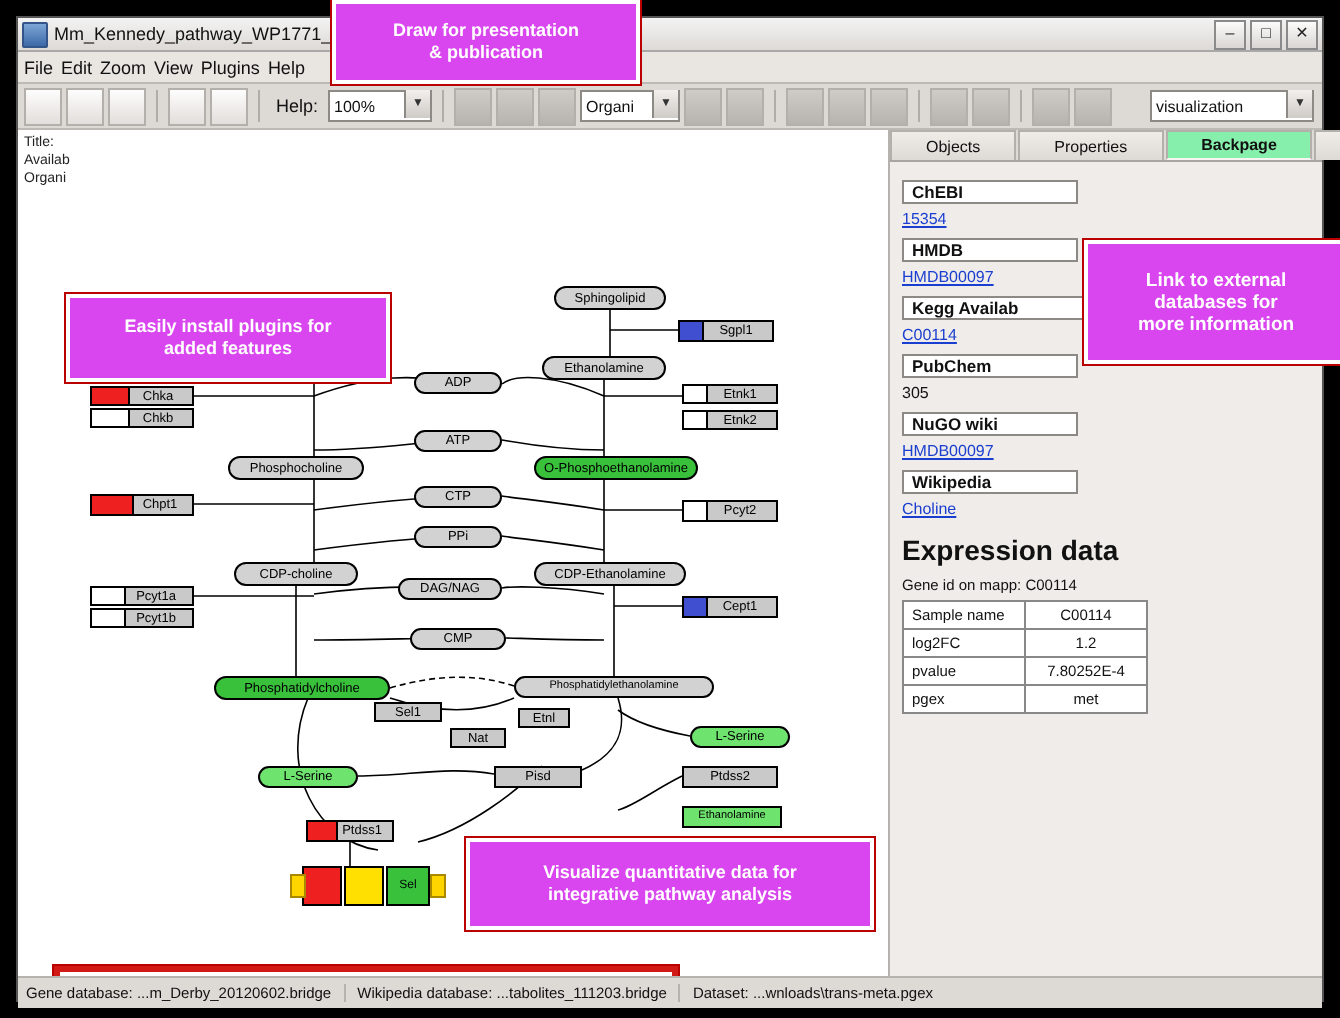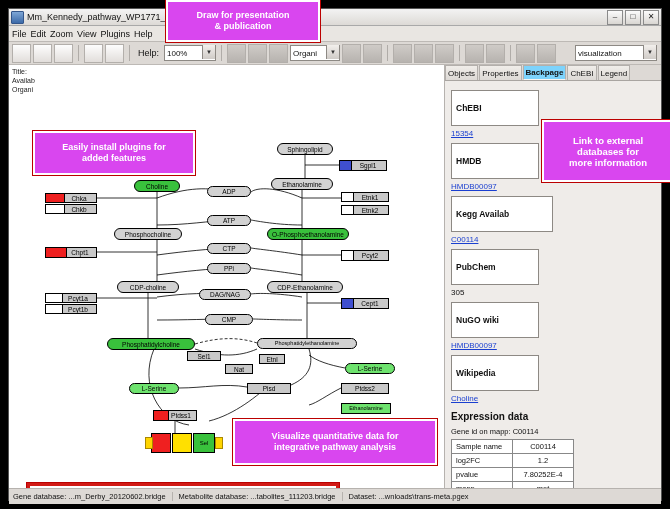--- a/index.html
+++ b/index.html
@@ -88,32 +88,32 @@
     position:absolute;background:#d946ef;color:#fff;border:2px solid #fff;
     font-weight:bold;text-align:center;box-shadow:0 0 0 1px #b00;
     display:flex;align-items:center;justify-content:center;padding:3px 5px;line-height:11px;
   }
   .callout.white-box{
     background:#fff;color:#d11a15;border:3px solid #d11a15;font-style:italic;
   }
   
   .tabs{display:flex;height:15px;background:#ddd9d5;border-bottom:1px solid #a9a5a1;font-size:8px;}
   .tab{
-    padding:0 2px;display:flex;align-items:center;border:1px solid #b3afab;border-bottom:none;
+    padding:0 17px;display:flex;align-items:center;border:1px solid #b3afab;border-bottom:none;
     background:linear-gradient(#f0ede9,#ddd9d5);color:#111;margin-right:1px;
   }
-  .tab.active{background:#7dd3fc;border-bottom:1px solid #f7f5f2;font-weight:bold;}
+  .tab.active{background:#86efac;border-bottom:1px solid #f7f5f2;font-weight:bold;}
   .backpage{flex:1;background:#efece9;overflow:hidden;padding:4px 6px;position:relative;}
   .sectionbox{
     background:#fff;border:1px solid #8d8984;font-weight:bold;font-size:8.5px;
-    padding:12px 4px;margin-top:5px;width:78px;color:#111;
+    padding:0 4px;margin-top:5px;width:78px;color:#111;
   }
   .dblink{color:#1a3fd0;text-decoration:underline;font-size:8px;margin-top:3px;display:block;}
   .plaintext{font-size:8px;color:#111;margin-top:3px;}
-  .exprtitle{font-weight:bold;font-size:10px;margin-top:8px;color:#111;}
+  .exprtitle{font-weight:bold;font-size:14px;margin-top:8px;color:#111;}
   .geneid{font-size:7.5px;color:#111;margin-top:5px;}
   table.expr{border-collapse:collapse;margin-top:3px;font-size:7.5px;}
   table.expr td{border:1px solid #888;padding:1px 4px;background:#fff;color:#111;height:11px;}
   table.expr td.c1{width:52px;}
   table.expr td.c2{width:52px;text-align:center;}
   
   .statusbar{
     height:15px;background:#ddd9d5;border-top:1px solid #b6b2ae;
     display:flex;align-items:center;font-size:7.5px;color:#111;padding-left:4px;
   }
@@ -310,21 +310,21 @@
       <div class="node gene" style="left:216px;top:299px;width:28px;height:10px;">Nat</div>
       <div class="node gene" style="left:250px;top:289px;width:26px;height:10px;">Etnl</div>
 
       <div class="node red" style="left:142px;top:368px;width:20px;height:20px;"></div>
       <div class="node yellow" style="left:163px;top:368px;width:20px;height:20px;background:#ffe000;"></div>
       <div class="node green" style="left:184px;top:368px;width:22px;height:20px;font-size:6px;">Sel</div>
 
       <div style="position:absolute;left:136px;top:372px;width:6px;height:10px;background:#ffd500;border:1px solid #a80;"></div>
       <div style="position:absolute;left:206px;top:372px;width:6px;height:10px;background:#ffd500;border:1px solid #a80;"></div>
 
-      <div class="callout" style="left:24px;top:66px;width:148px;height:34px;font-size:9px;white-space:pre-line;">Easily install plugins for
+      <div class="callout" style="left:24px;top:82px;width:148px;height:34px;font-size:9px;white-space:pre-line;">Easily install plugins for
 added features</div>
       <div class="callout" style="left:224px;top:354px;width:190px;height:36px;font-size:9px;white-space:pre-line;">Visualize quantitative data  for
 integrative pathway analysis</div>
       <div class="callout white-box" style="left:18px;top:418px;width:296px;height:34px;font-size:14px;">Share on Wikipathways.org</div>
     </div>
 
     <div class="rightpane">
       <div class="tabs">
         <div class="tab">Objects</div>
         <div class="tab">Properties</div>
@@ -363,32 +363,32 @@
           </tr>
           <tr>
             <td class="c1">log2FC</td>
             <td class="c2">1.2</td>
           </tr>
           <tr>
             <td class="c1">pvalue</td>
             <td class="c2">7.80252E-4</td>
           </tr>
           <tr>
-            <td class="c1">mapp</td>
+            <td class="c1">pgex</td>
             <td class="c2">met</td>
           </tr>
         </tbody>
           </table>
       </div>
     </div>
   </div>
 
   <div class="statusbar">
     <span class="cell">Gene database: ...m_Derby_20120602.bridge</span>
-    <span class="cell">Metabolite database: ...tabolites_111203.bridge</span>
+    <span class="cell">Wikipedia database: ...tabolites_111203.bridge</span>
     <span>Dataset: ...wnloads\trans-meta.pgex</span>
   </div>
 </div>
 
 <div class="callout" style="position:absolute;left:166px;top:0px;width:140px;height:32px;font-size:9px;white-space:pre-line;">Draw for presentation
 &amp; publication</div>
 <div class="callout" style="position:absolute;left:542px;top:120px;width:118px;height:52px;font-size:9.5px;white-space:pre-line;">Link  to external
 databases  for
 more information</div>
 

